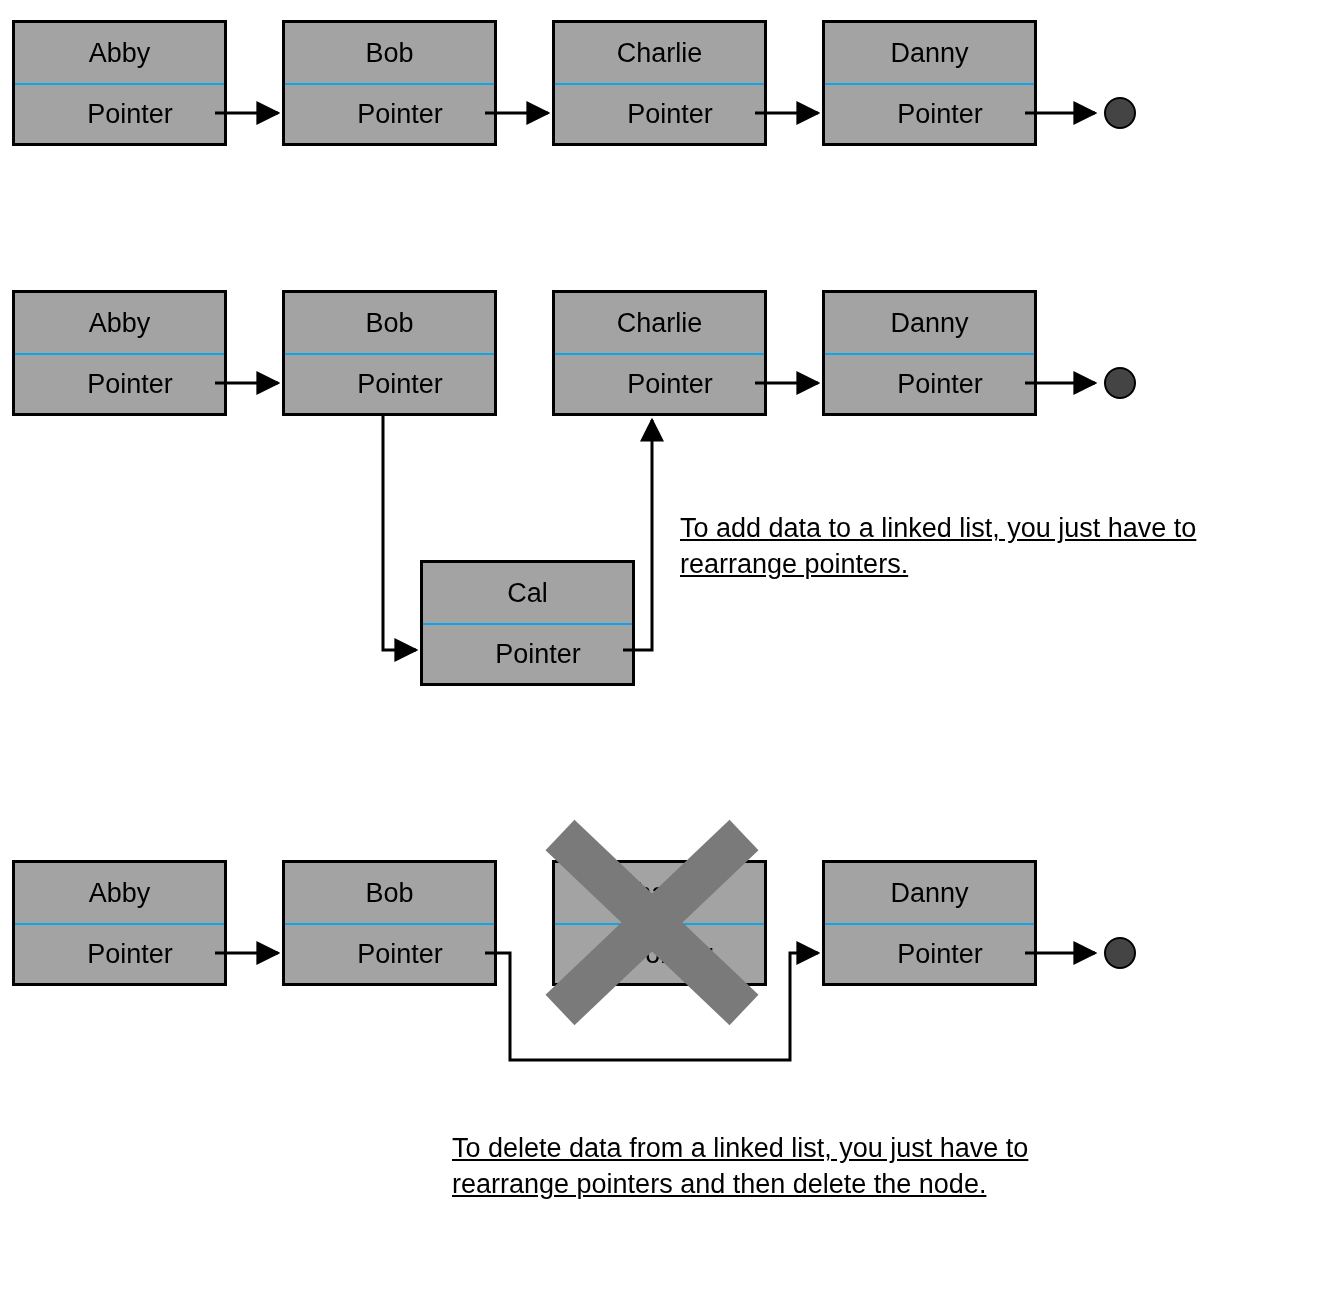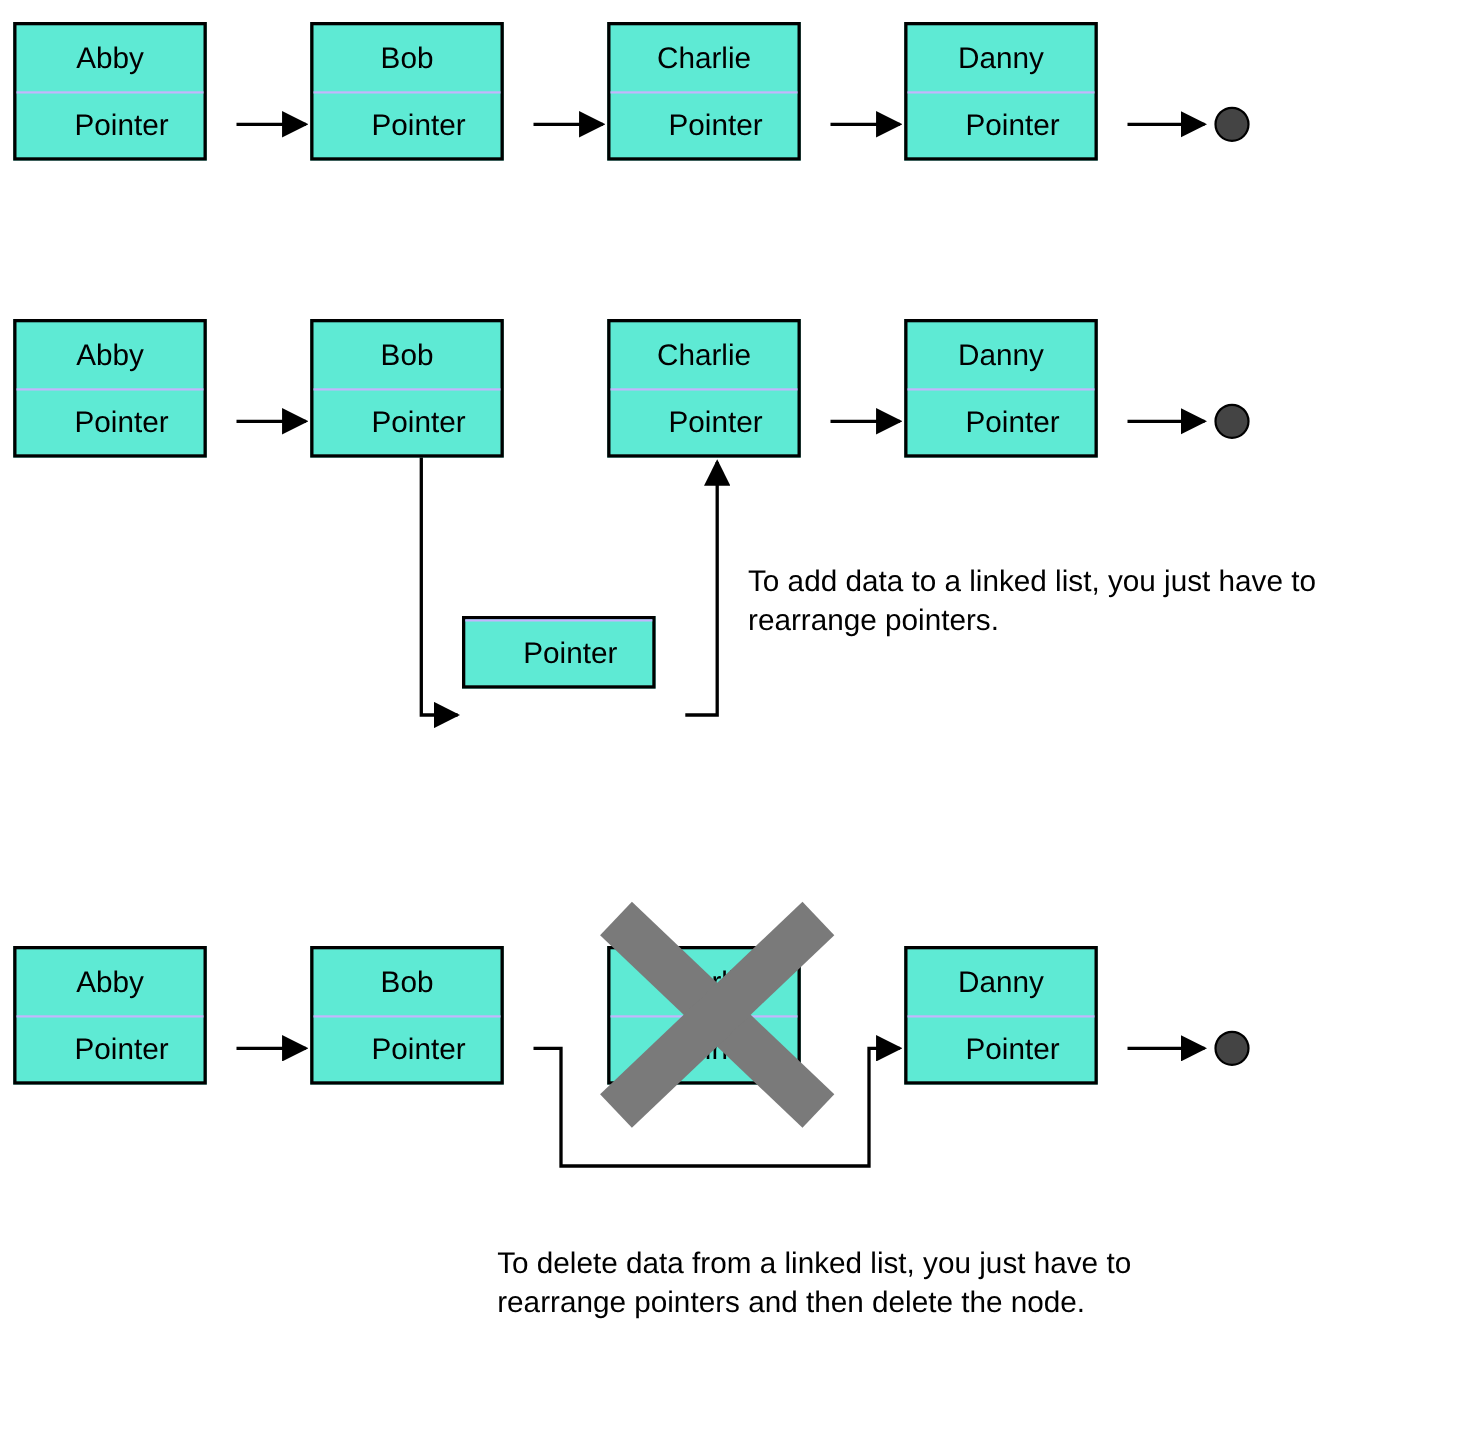--- a/index.html
+++ b/index.html
@@ -6,38 +6,39 @@
     body {
       font-family: Arial, Helvetica, sans-serif;
       background: #ffffff;
       width: 1337px;
       height: 1311px;
       position: relative;
     }
     .node {
       position: absolute;
       border: 3px solid #000;
-      background: #5eead4;
-      width: 176px;
+      background: #a3a3a3;
+      width: 215px;
     }
     .node-cell {
       height: 60px;
       display: flex;
       align-items: center;
       justify-content: center;
       font-size: 27px;
     }
     .node-divider {
-      border-top: 2px solid #c4b5fd;
+      border-top: 2px solid #0ea5e9;
       padding-left: 21px;
     }
     .caption {
       position: absolute;
       font-size: 27px;
       line-height: 1.35;
+      text-decoration: underline;
     }
     svg.overlay {
       position: absolute;
       top: 0; left: 0;
       width: 1337px;
       height: 1311px;
       pointer-events: none;
     }
   </style>
 </head>
@@ -71,20 +72,21 @@
 <div class="node" style="left:552px; top:290px;">
   <div class="node-cell">Charlie</div>
   <div class="node-cell node-divider">Pointer</div>
 </div>
 <div class="node" style="left:822px; top:290px;">
   <div class="node-cell">Danny</div>
   <div class="node-cell node-divider">Pointer</div>
 </div>
 
 <div class="node" style="left:420px; top:560px;">
+  <div class="node-cell">Cal</div>
   <div class="node-cell node-divider">Pointer</div>
 </div>
 
 <div class="caption" style="left:680px; top:510px; width:520px;">To add data to a linked list, you just have to rearrange pointers.</div>
 
 <div class="node" style="left:12px; top:860px;">
   <div class="node-cell">Abby</div>
   <div class="node-cell node-divider">Pointer</div>
 </div>
 <div class="node" style="left:282px; top:860px;">

